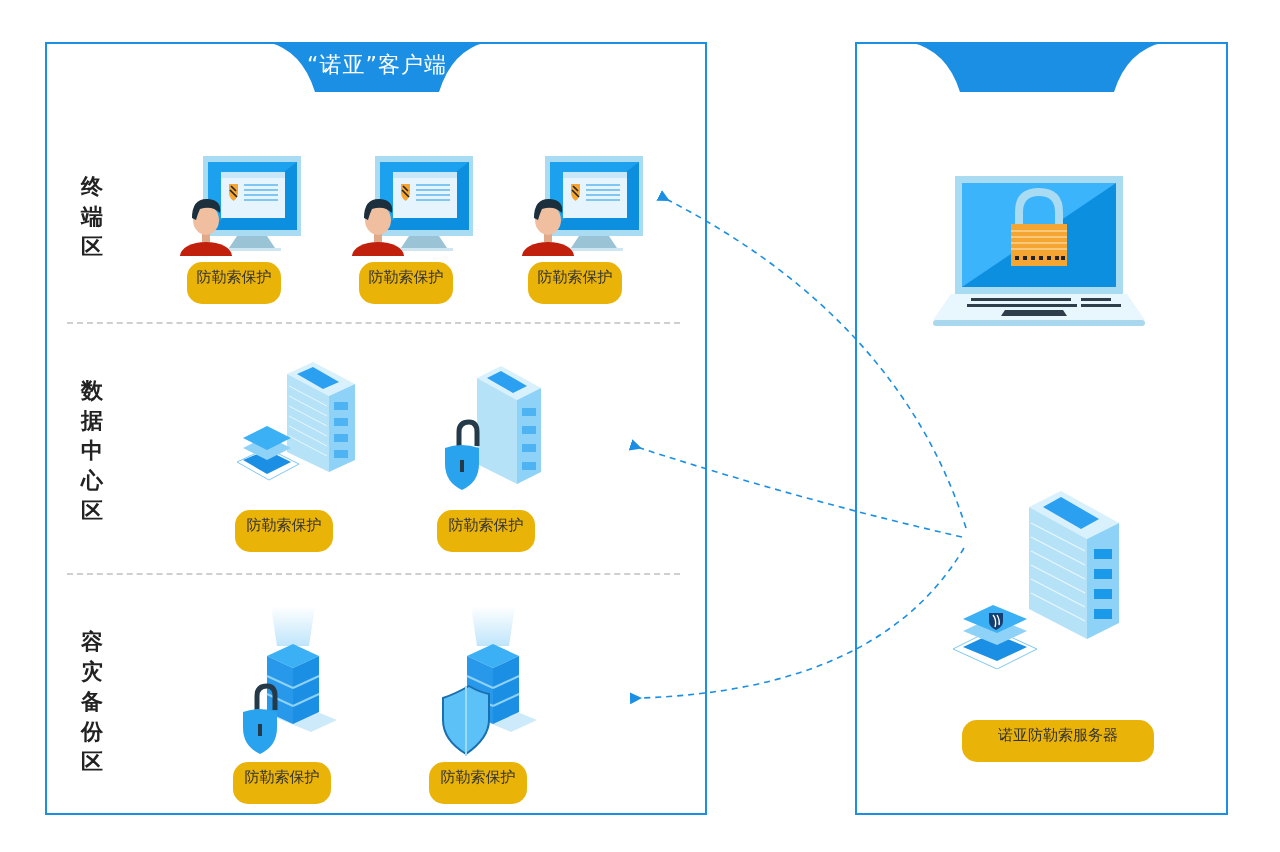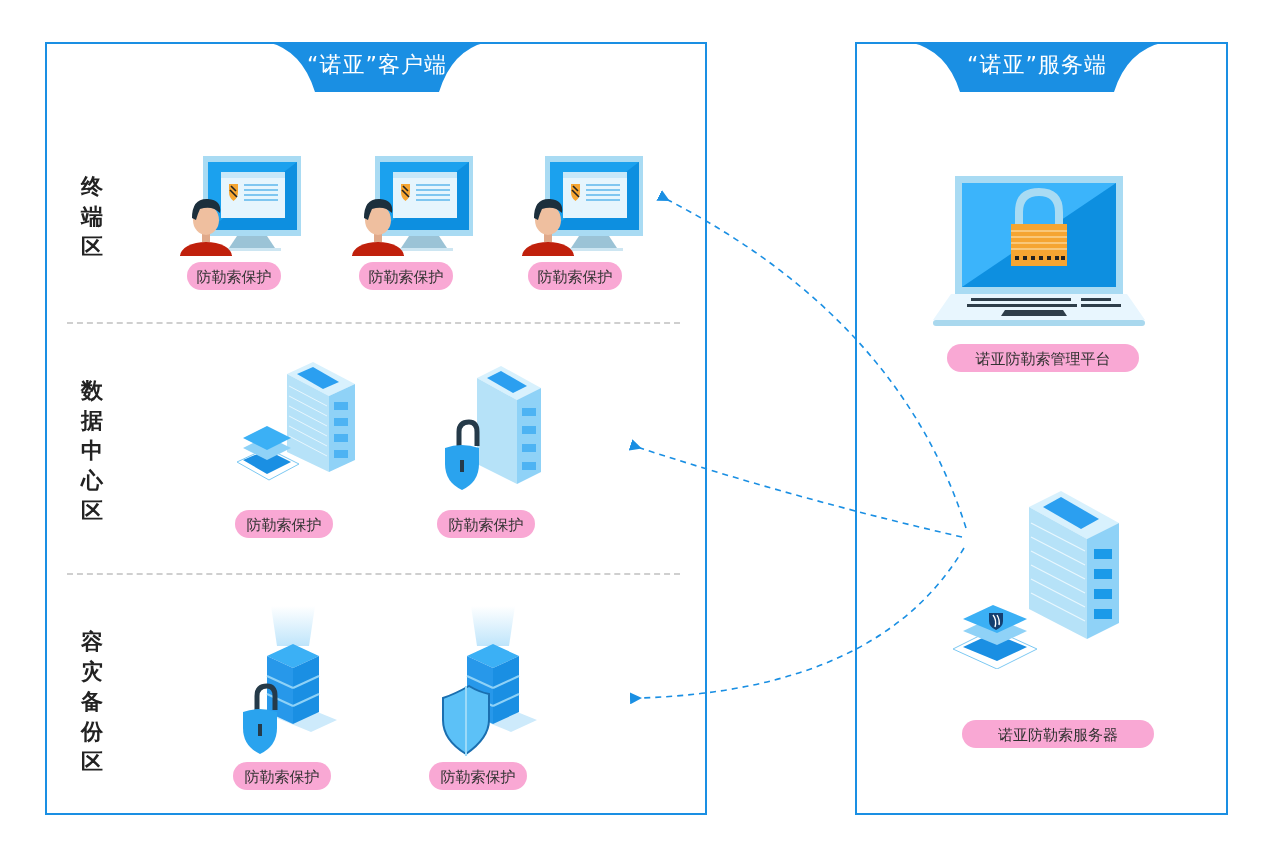--- a/index.html
+++ b/index.html
@@ -5,21 +5,21 @@
   html,body{margin:0;padding:0;background:#fff;}
   body{width:1280px;height:852px;position:relative;overflow:hidden;font-family:"DejaVu Sans","Liberation Sans",sans-serif;}
   .panel{position:absolute;border:2px solid #1a8fe3;box-sizing:border-box;background:#fff;}
   #client{left:45px;top:42px;width:662px;height:773px;}
   #server{left:855px;top:42px;width:373px;height:773px;}
   .tab{position:absolute;top:-2px;height:50px;}
   .tab svg{position:absolute;left:0;top:0;}
   .tab span{position:absolute;left:0;right:0;top:8px;text-align:center;color:#fff;font-size:22px;letter-spacing:1px;}
   .zone-label{position:absolute;left:30px;width:30px;font-size:22px;font-weight:bold;color:#222;line-height:30px;text-align:center;}
   .divider{position:absolute;left:20px;right:25px;border-top:2px dashed #cfcfcf;height:0;}
-  .pill{position:absolute;height:28px;line-height:30px;border-radius:15px;background:#f9a8d4;color:#333;font-size:15px;text-align:center;}
+  .pill{position:absolute;height:42px;line-height:30px;border-radius:15px;background:#eab308;color:#333;font-size:15px;text-align:center;}
   .icon{position:absolute;}
   #arrows{position:absolute;left:0;top:0;pointer-events:none;}
 </style>
 </head>
 <body>
 
 <div class="panel" id="client">
   <div class="tab" style="left:220px;width:220px;">
     <svg width="220" height="50">
         <path d="M0,0 L220,0 Q185,8 172,50 L48,50 Q35,8 0,0 Z" fill="#1a8fe3"></path>
@@ -222,21 +222,20 @@
     </svg>
   </div>
   <div class="pill" style="left:382px;top:718px;width:98px;">防勒索保护</div>
 </div>
 
 <div class="panel" id="server">
   <div class="tab" style="left:52px;width:256px;">
     <svg width="256" height="50">
         <path d="M0,0 L256,0 Q218,8 205,50 L51,50 Q38,8 0,0 Z" fill="#1a8fe3"></path>
       </svg>
-    <span>“诺亚”服务端</span>
   </div>
 
   <div class="icon" style="left:74px;top:130px;">
     <svg width="220" height="160" viewBox="0 0 220 160">
       <rect x="24" y="2" width="168" height="118" fill="#a9dbf3"></rect>
       <rect x="31" y="9" width="154" height="104" fill="#3bb4fb"></rect>
       <polygon points="31,113 185,9 185,113" fill="#0d8fe0"></polygon>
       <path d="M88,52 v-14 q0,-20 20,-20 q20,0 20,20 v14" fill="none" stroke="#a9dbf3" stroke-width="8"></path>
       <rect x="80" y="50" width="56" height="42" fill="#f5a532"></rect>
       <g fill="#f9c87a">
@@ -258,21 +257,20 @@
       <rect x="2" y="146" width="212" height="6" rx="3" fill="#a9d8ee"></rect>
       <g fill="#2e3e4a">
           <rect x="40" y="124" width="100" height="3"></rect>
           <rect x="36" y="130" width="110" height="3"></rect>
           <rect x="150" y="124" width="30" height="3"></rect>
           <rect x="150" y="130" width="40" height="3"></rect>
           <polygon points="74,136 132,136 136,142 70,142"></polygon>
         </g>
     </svg>
   </div>
-  <div class="pill" style="left:90px;top:300px;width:192px;">诺亚防勒索管理平台</div>
 
   <div class="icon" style="left:90px;top:445px;">
     <svg width="180" height="180" viewBox="0 0 180 180">
       <polygon points="82,18 114,2 172,34 140,50" fill="#d8f1fd"></polygon>
       <polygon points="96,18 114,8 152,30 134,40" fill="#2b9ff0"></polygon>
       <polygon points="82,18 140,50 140,150 82,120" fill="#b6e2f8"></polygon>
       <polygon points="140,50 172,34 172,134 140,150" fill="#8fd2f7"></polygon>
       <g fill="#1a9ae9">
           <rect x="147" y="60" width="18" height="10"></rect>
           <rect x="147" y="80" width="18" height="10"></rect>

